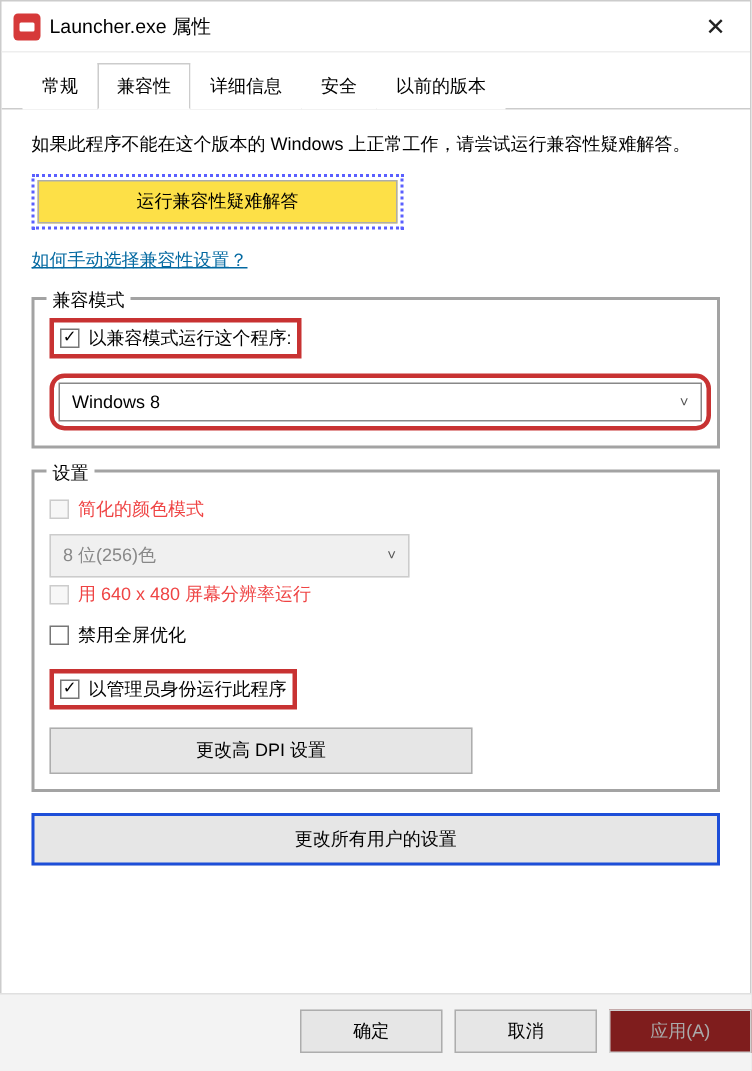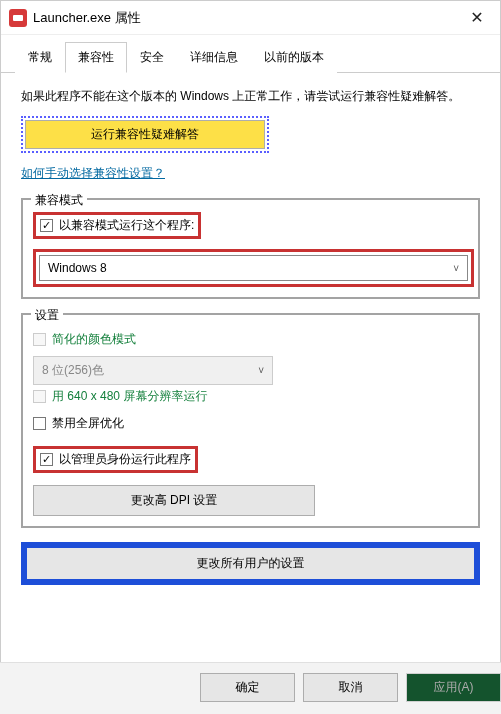--- a/index.html
+++ b/index.html
@@ -103,21 +103,21 @@
     padding: 0 4px;
     font-size: 12px;
   }
   .checkbox-row {
     display: flex;
     align-items: center;
     gap: 6px;
     margin-bottom: 8px;
     font-size: 12px;
   }
-  .checkbox-row.disabled { color: #15803d; }
+  .checkbox-row.disabled { color: #ef4444; }
   .cb {
     width: 13px; height: 13px;
     border: 1px solid #777;
     display: inline-flex;
     align-items: center;
     justify-content: center;
     background: #fff;
     font-size: 11px;
     line-height: 1;
   }
@@ -162,21 +162,21 @@
     cursor: pointer;
     font-size: 12px;
     width: 282px;
     margin: 6px 0 0 0;
   }
   .all-users-btn {
     display: block;
     text-align: center;
     padding: 7px 0;
     background: #e6e6e6;
-    border: 6px solid #1d4ed8;
+    border: 2px solid #1d4ed8;
     cursor: pointer;
     font-size: 12px;
     width: 100%;
   }
   .footer {
     position: absolute;
     bottom: 0;
     left: 0;
     right: 0;
     display: flex;
@@ -190,21 +190,21 @@
     width: 95px;
     padding: 5px 0;
     text-align: center;
     background: #e6e6e6;
     border: 1px solid #adadad;
     cursor: pointer;
     font-size: 12px;
   }
   .footer-btn.disabled {
     color: #aaa;
-    background: #14532d;
+    background: #7f1d1d;
     border-color: #d0d0d0;
     cursor: default;
   }
   .settings-inner { margin-top: 4px; }
 </style>
 </head>
 <body>
 
 <div class="titlebar">
   <div class="app-icon">
@@ -213,22 +213,22 @@
   <div class="title-text">Launcher.exe 属性</div>
   <div class="titlebar-spacer"></div>
   <div class="close-btn">
     <span>✕</span>
   </div>
 </div>
 
 <div class="tabs">
   <div class="tab">常规</div>
   <div class="tab active">兼容性</div>
+  <div class="tab">详细信息</div>
   <div class="tab">安全</div>
-  <div class="tab">详细信息</div>
   <div class="tab">以前的版本</div>
 </div>
 
 <div class="content">
 
   <div class="intro">如果此程序不能在这个版本的 Windows 上正常工作，请尝试运行兼容性疑难解答。</div>
 
   <div class="hl-btn-wrap">
     <div class="btn">运行兼容性疑难解答</div>
   </div>
@@ -236,21 +236,21 @@
   <span class="link">如何手动选择兼容性设置？</span>
 
   <div class="fieldset">
     <div class="fieldset-label">兼容模式</div>
 
     <span class="red-outline">
       <span class="cb">✓</span>
       <span>以兼容模式运行这个程序:</span>
     </span>
 
-    <div class="red-outline-block" style="margin-top:10px;">
+    <div class="red-outline-block" style="margin-top:10px;border-radius:10px;">
       <div class="select">
         <span>Windows 8</span>
         <span class="chev">˅</span>
       </div>
     </div>
   </div>
 
   <div class="fieldset">
     <div class="fieldset-label">设置</div>
     <div class="settings-inner">

